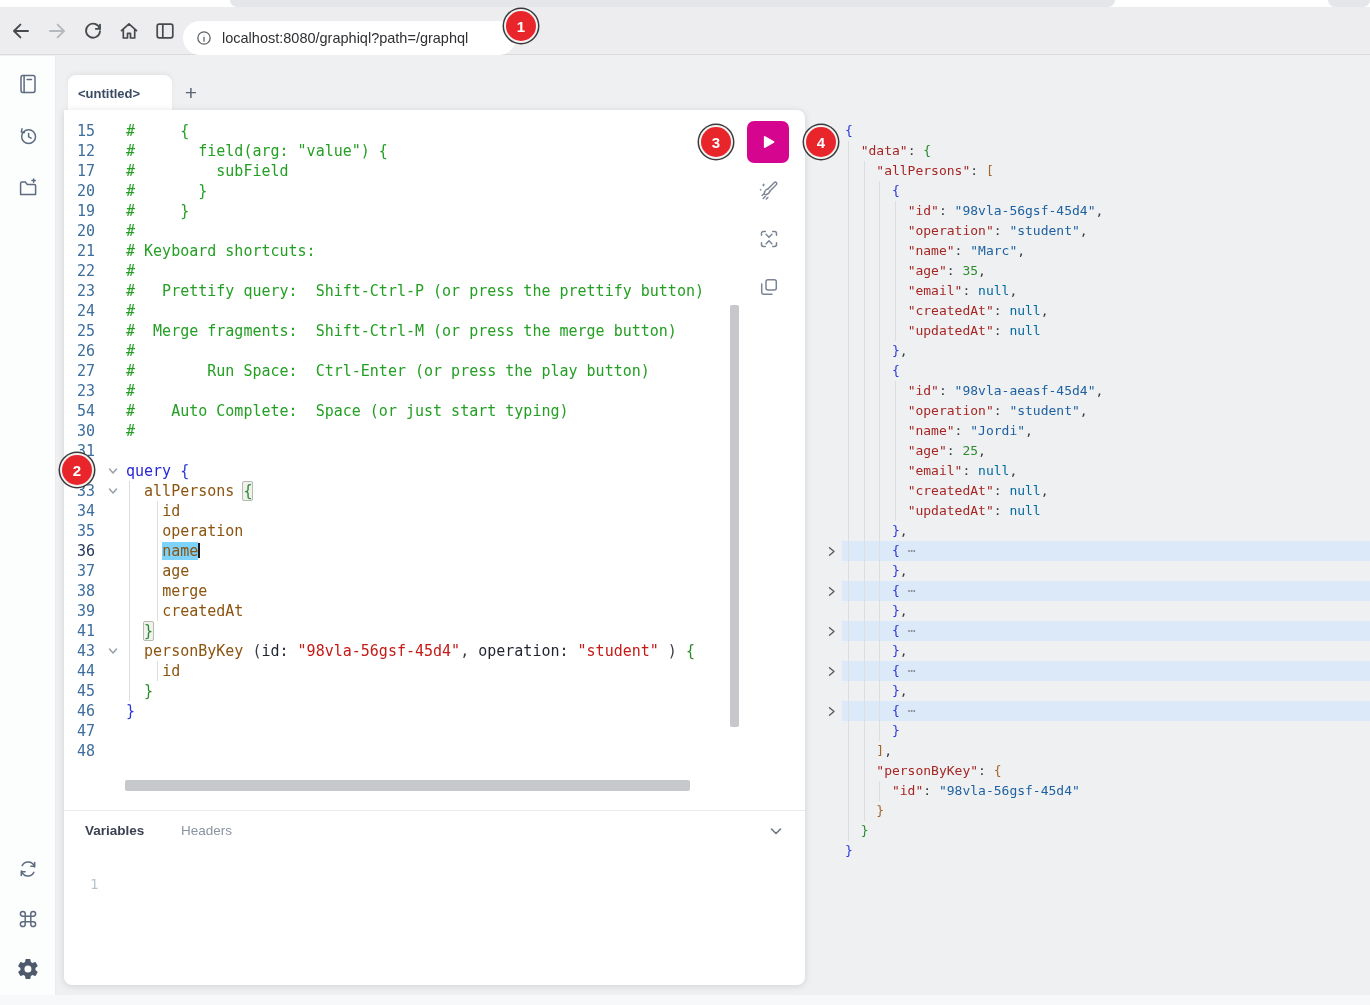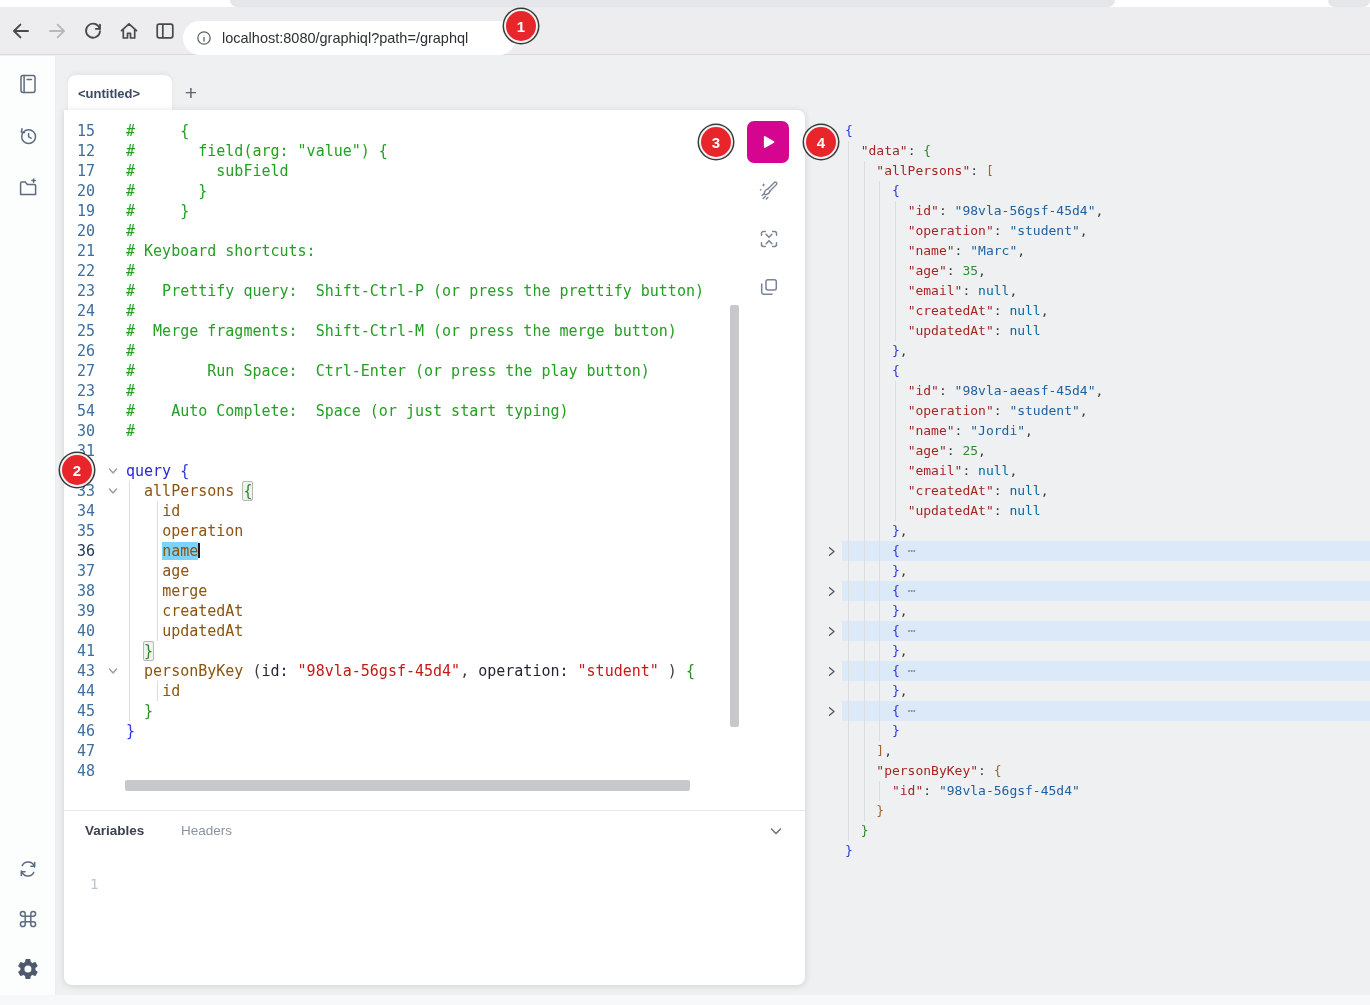--- a/index.html
+++ b/index.html
@@ -319,25 +319,20 @@
           <span class="ed-gutter">38</span>
           <span class="ed-fold"></span>
           <span class="ed-code"><span class="guide" style="left: 3px;"></span><span class="guide" style="left: 31px;"></span><span class="tk-x">    </span><span class="tk-p">merge</span></span>
         </div>
         <div class="ed-row">
           <span class="ed-gutter">39</span>
           <span class="ed-fold"></span>
           <span class="ed-code"><span class="guide" style="left: 3px;"></span><span class="guide" style="left: 31px;"></span><span class="tk-x">    </span><span class="tk-p">createdAt</span></span>
         </div>
         <div class="ed-row">
-          <span class="ed-gutter">40</span>
-          <span class="ed-fold"></span>
-          <span class="ed-code"><span class="guide" style="left: 3px;"></span><span class="guide" style="left: 31px;"></span><span class="tk-x">    </span><span class="tk-p">updatedAt</span></span>
-        </div>
-        <div class="ed-row">
           <span class="ed-gutter">41</span>
           <span class="ed-fold"></span>
           <span class="ed-code"><span class="guide" style="left: 3px;"></span><span class="tk-x">  </span><span class="tk-mb">}</span></span>
         </div>
         <div class="ed-row">
           <span class="ed-gutter">43</span>
           <span class="ed-fold">
             <svg viewBox="0 0 12 12" fill="none" stroke="currentColor" stroke-width="1.5" stroke-linecap="round" stroke-linejoin="round">
               <path d="M2.5 4l3.5 4 3.5-4"></path>
             </svg>

